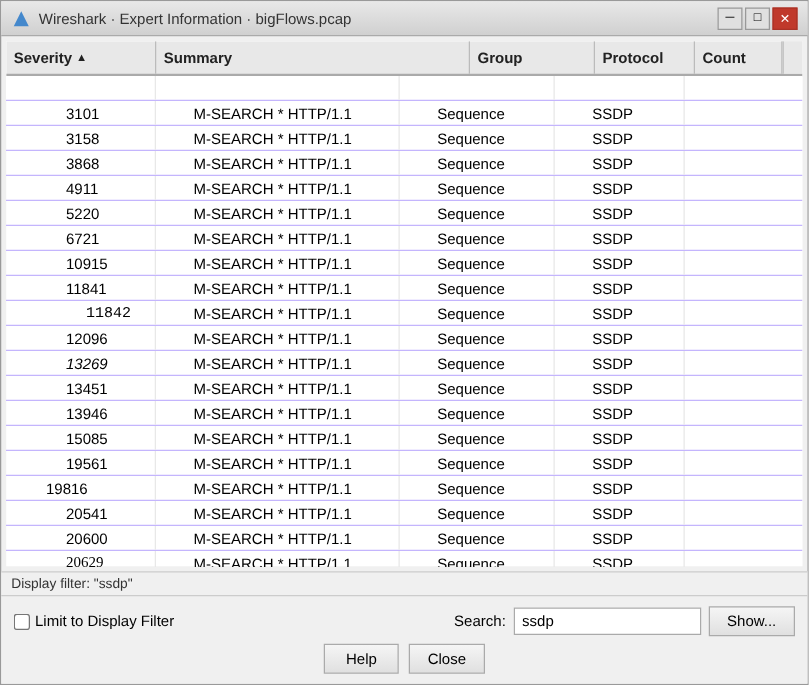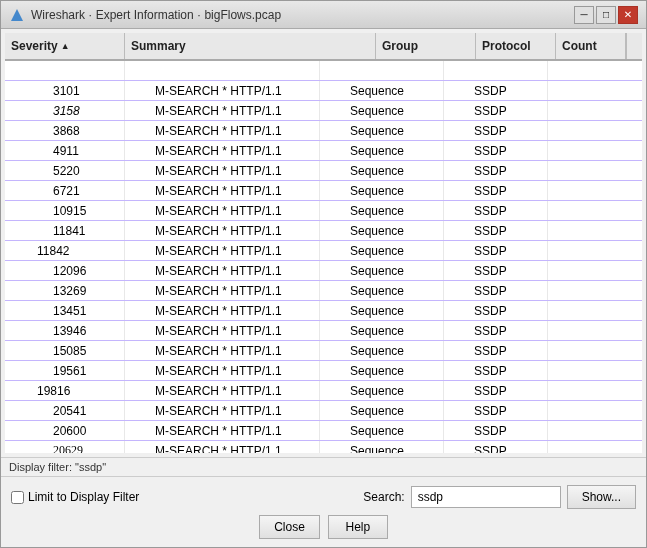--- a/index.html
+++ b/index.html
@@ -260,21 +260,21 @@
       <div class="cell severity-cell" style="padding-left:24px;">
             <span style="padding-left:24px;">3101</span>
           </div>
       <div class="cell">M-SEARCH * HTTP/1.1</div>
       <div class="cell">Sequence</div>
       <div class="cell">SSDP</div>
       <div class="cell" style="justify-content:flex-end;"></div>
     </div>
         <div class="table-row child-row">
       <div class="cell severity-cell" style="padding-left:24px;">
-            <span style="padding-left:24px;font-style:italic;">3158</span>
+            <span style="padding-left:24px;">3158</span>
           </div>
       <div class="cell">M-SEARCH * HTTP/1.1</div>
       <div class="cell">Sequence</div>
       <div class="cell">SSDP</div>
       <div class="cell" style="justify-content:flex-end;"></div>
     </div>
         <div class="table-row child-row">
       <div class="cell severity-cell" style="padding-left:24px;">
             <span style="padding-left:24px;">3868</span>
           </div>
@@ -322,39 +322,39 @@
         <div class="table-row child-row">
       <div class="cell severity-cell" style="padding-left:24px;">
             <span style="padding-left:24px;">11841</span>
           </div>
       <div class="cell">M-SEARCH * HTTP/1.1</div>
       <div class="cell">Sequence</div>
       <div class="cell">SSDP</div>
       <div class="cell" style="justify-content:flex-end;"></div>
     </div>
         <div class="table-row child-row">
-      <div class="cell severity-cell" style="padding-left:8px;">
+      <div class="cell severity-cell" style="padding-left:40px;font-family:Liberation Mono, monospace;">
             <span style="padding-left:24px;">11842</span>
           </div>
       <div class="cell">M-SEARCH * HTTP/1.1</div>
       <div class="cell">Sequence</div>
       <div class="cell">SSDP</div>
       <div class="cell" style="justify-content:flex-end;"></div>
     </div>
         <div class="table-row child-row">
       <div class="cell severity-cell" style="padding-left:24px;">
             <span style="padding-left:24px;">12096</span>
           </div>
       <div class="cell">M-SEARCH * HTTP/1.1</div>
       <div class="cell">Sequence</div>
       <div class="cell">SSDP</div>
       <div class="cell" style="justify-content:flex-end;"></div>
     </div>
         <div class="table-row child-row">
-      <div class="cell severity-cell" style="">
+      <div class="cell severity-cell" style="font-style:italic;">
             <span style="padding-left:24px;">13269</span>
           </div>
       <div class="cell">M-SEARCH * HTTP/1.1</div>
       <div class="cell">Sequence</div>
       <div class="cell">SSDP</div>
       <div class="cell" style="justify-content:flex-end;"></div>
     </div>
         <div class="table-row child-row">
       <div class="cell severity-cell" style="padding-left:24px;">
             <span style="padding-left:24px;">13451</span>
@@ -440,17 +440,17 @@
         <input type="checkbox" id="limitCheck" style="">
         <span>Limit to Display Filter</span>
       </label>
       <div class="search-group">
         <span>Search:</span>
         <input type="text" class="search-input" id="searchInput" value="ssdp" style="">
         <button class="btn">Show...</button>
       </div>
     </div>
     <div class="bottom-buttons">
+      <button class="btn">Help</button>
       <button class="btn">Close</button>
-      <button class="btn">Help</button>
     </div>
   </div>
 </div>
 
 </body></html>

